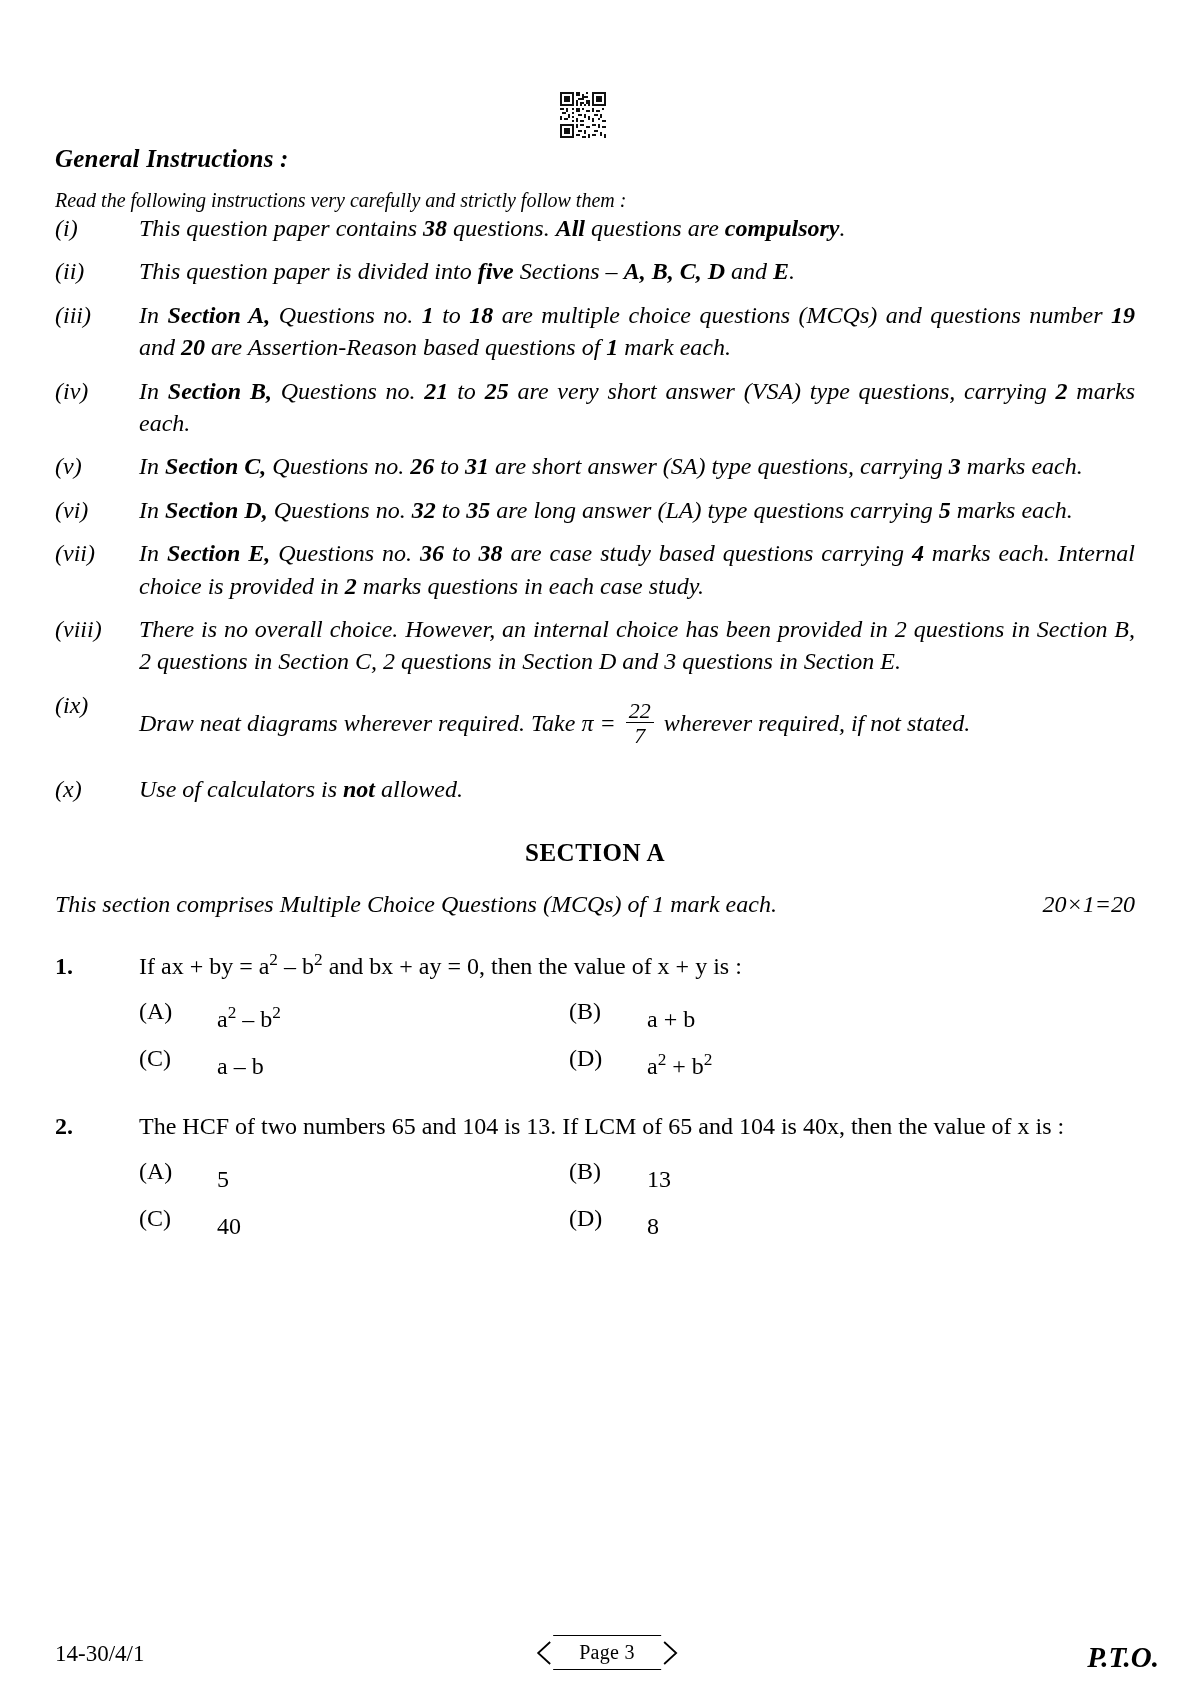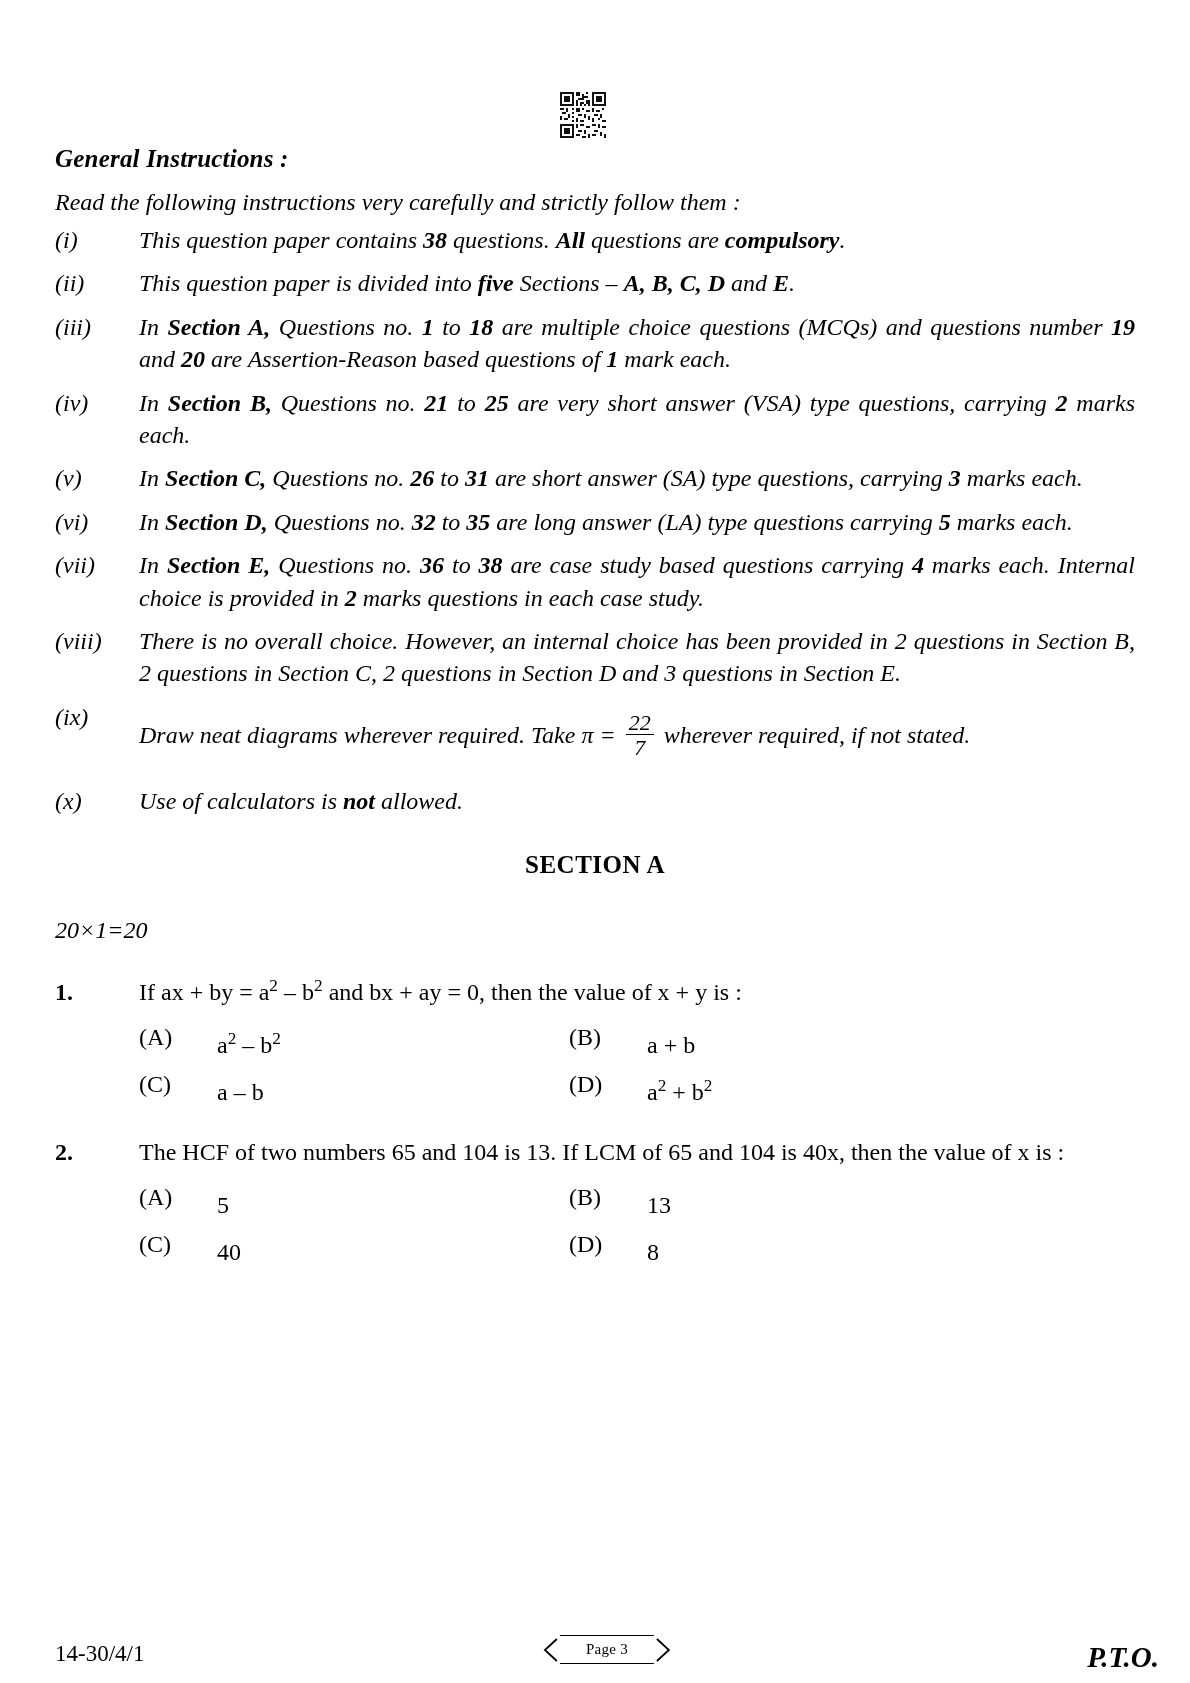--- a/index.html
+++ b/index.html
@@ -41,22 +41,22 @@
   }
   .gi-title {
     font-style: italic;
     font-weight: bold;
     font-size: 25px;
     letter-spacing: .2px;
     margin: 0 0 16px 0;
   }
   .gi-read {
     font-style: italic;
-    font-size: 24px;
-    margin: 0 0 8px 0;
+    font-size: 20px;
+    margin: 0 0 0 0;
   }
   .inst-row {
     display: flex;
     align-items: flex-start;
     margin-bottom: 11px;
     font-style: italic;
     font-size: 24px;
     line-height: 1.35;
   }
   .inst-num {
@@ -94,21 +94,21 @@
     border-top: 1.3px solid #000;
     padding: 0 3px;
   }
 
   
   .section-head {
     text-align: center;
     font-weight: bold;
     font-size: 25px;
     letter-spacing: .5px;
-    margin: 34px 0 38px 0;
+    margin: 34px 0 24px 0;
   }
   .section-sub {
     font-style: italic;
     font-size: 24px;
     display: flex;
     justify-content: space-between;
     margin-bottom: 30px;
   }
   .section-sub .marks { }
 
@@ -175,21 +175,21 @@
     transform: translateX(-50%);
     top: 0;
     display: flex;
     align-items: center;
     justify-content: center;
   }
   .pagebox .label {
     border-top: 1.6px solid #000;
     border-bottom: 1.6px solid #000;
     padding: 5px 26px;
-    font-size: 15px;
+    font-size: 20px;
     letter-spacing: .3px;
   }
   .chev {
     width: 18px;
     height: 26px;
   }
 </style>
 </head>
 <body>
 
@@ -321,20 +321,21 @@
         </div>
         <div class="inst-row">
           <div class="inst-num">(x)</div>
           <div class="inst-text">Use of calculators is <b>not</b> allowed.</div>
         </div>
       </div>
 
     <div class="section-head">SECTION A</div>
 
     <div class="section-sub">
+      <span>This section comprises Multiple Choice Questions (MCQs) of 1 mark each.</span>
       <span class="marks">20×1=20</span>
     </div>
 
     <div id="questions-list">
         <div class="q-block">
           <div class="q-row">
             <div class="q-num">1.</div>
             <div class="q-text">If  ax + by = a<sup>2</sup> – b<sup>2</sup>  and  bx + ay = 0,  then the value of  x + y  is :</div>
           </div>
           <div class="opts">

